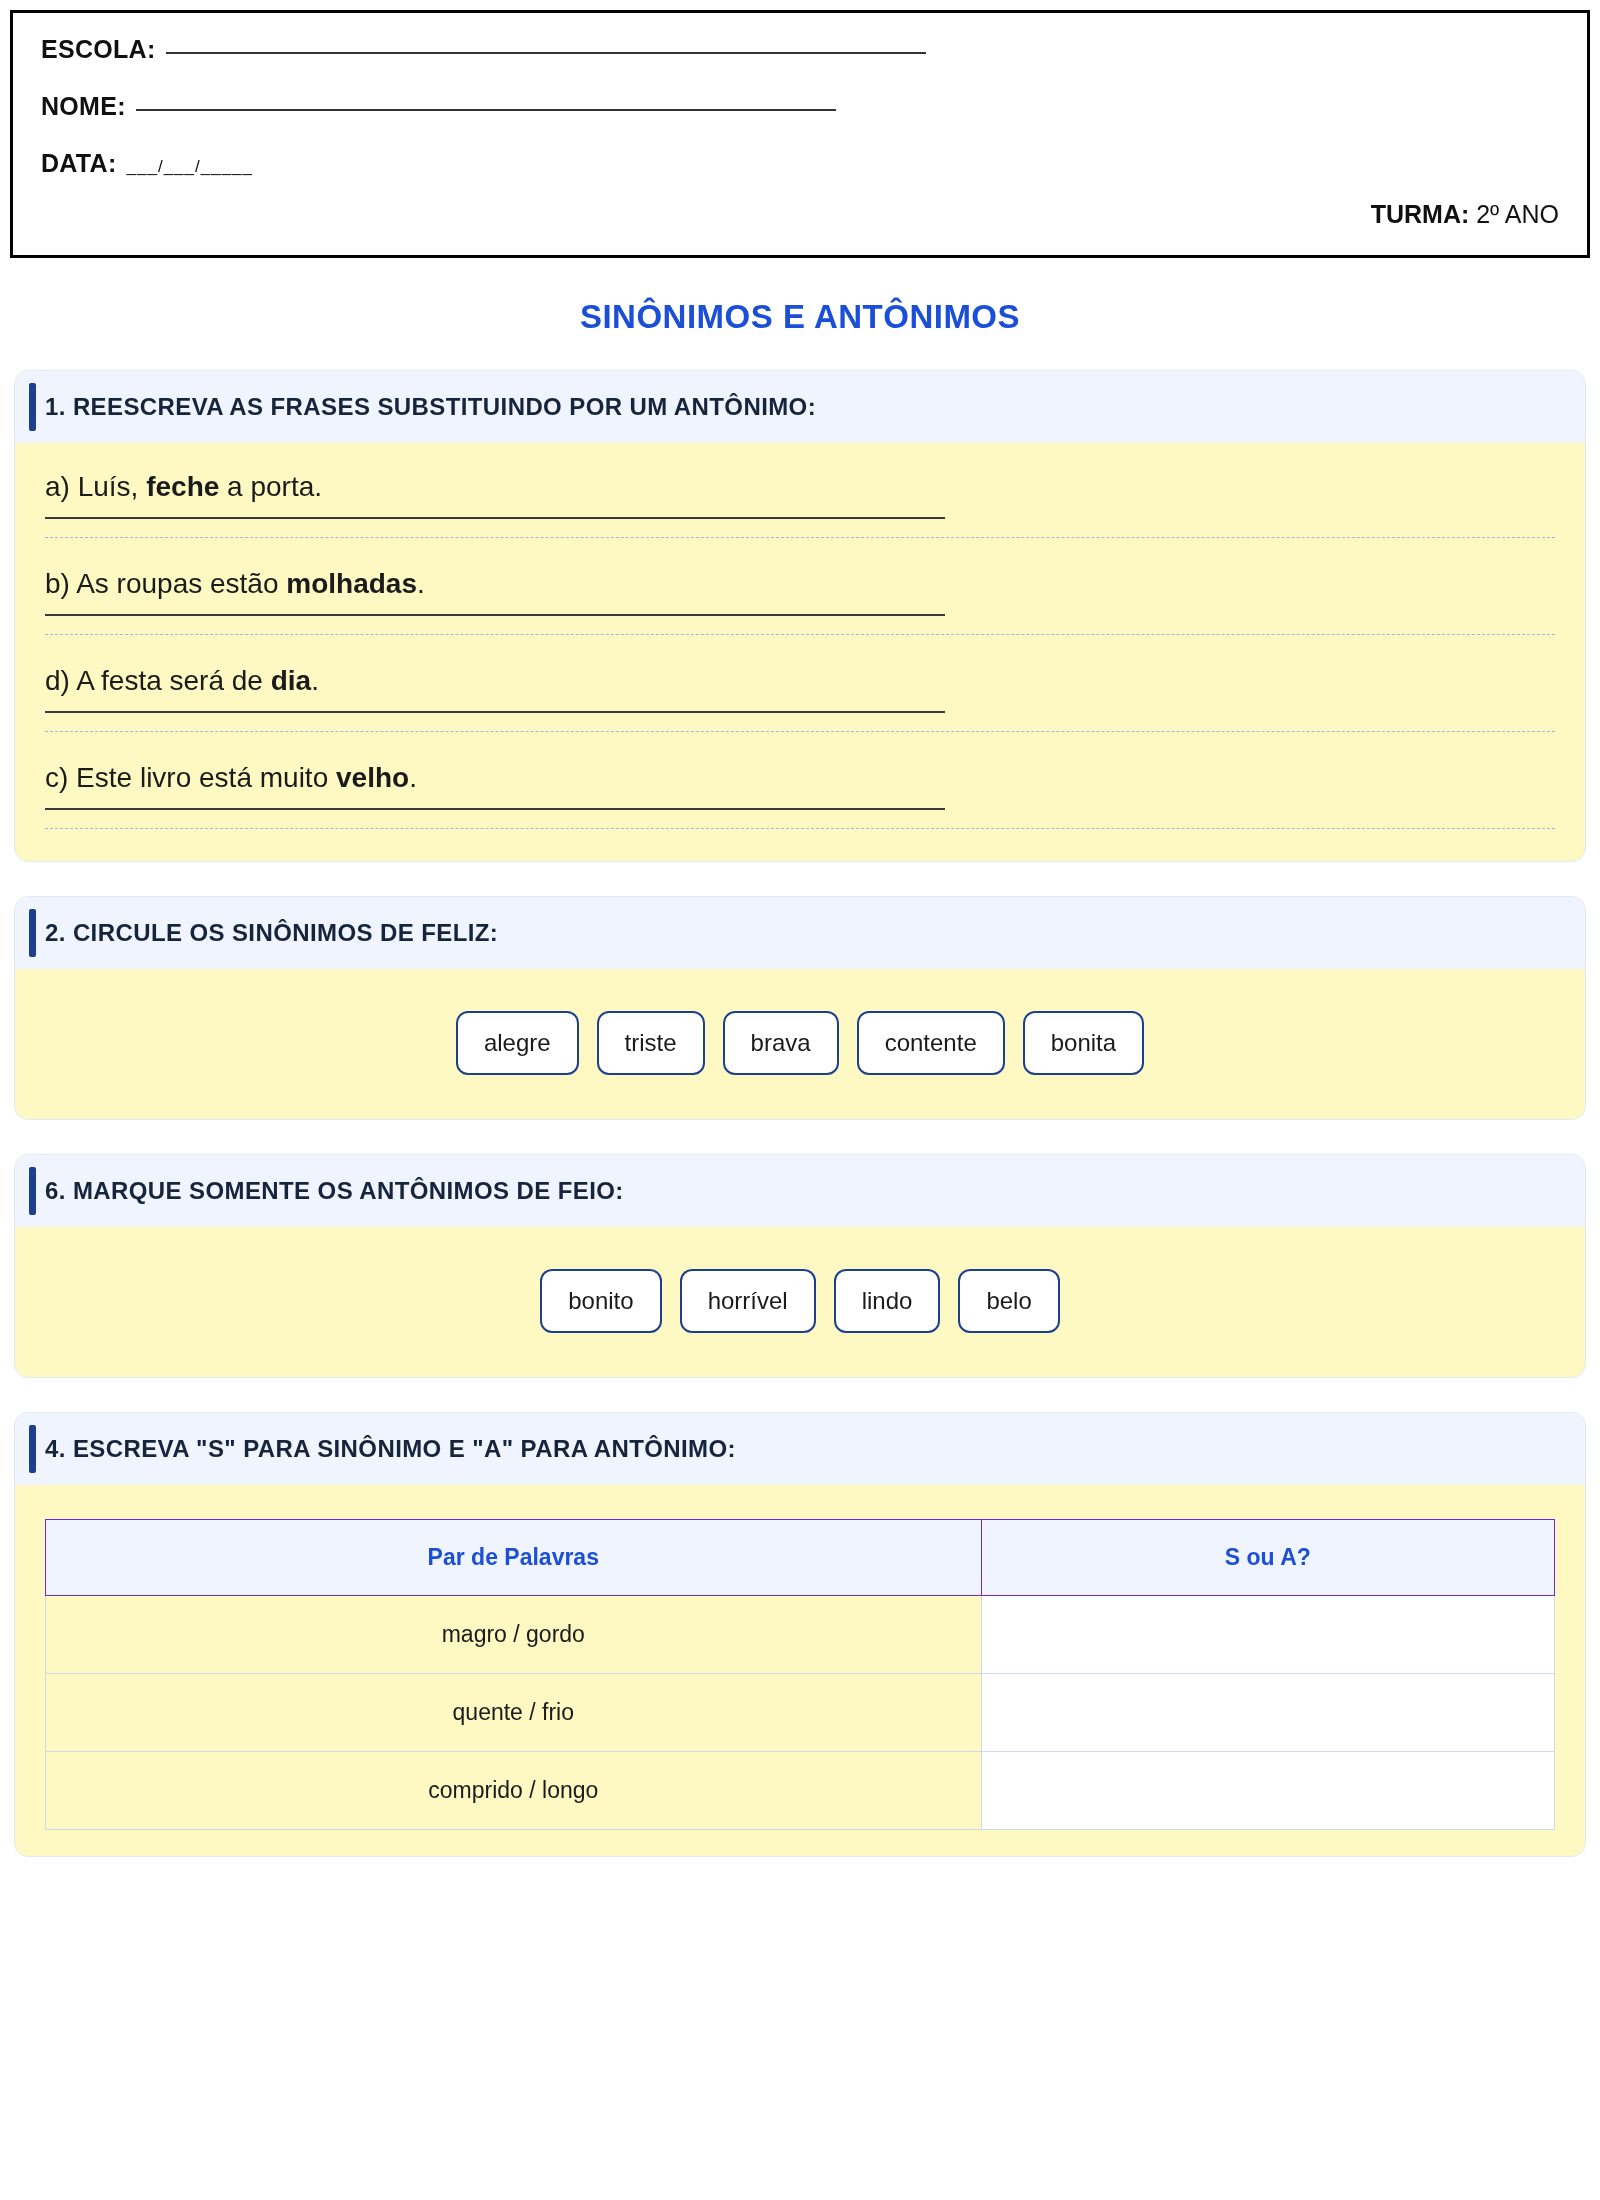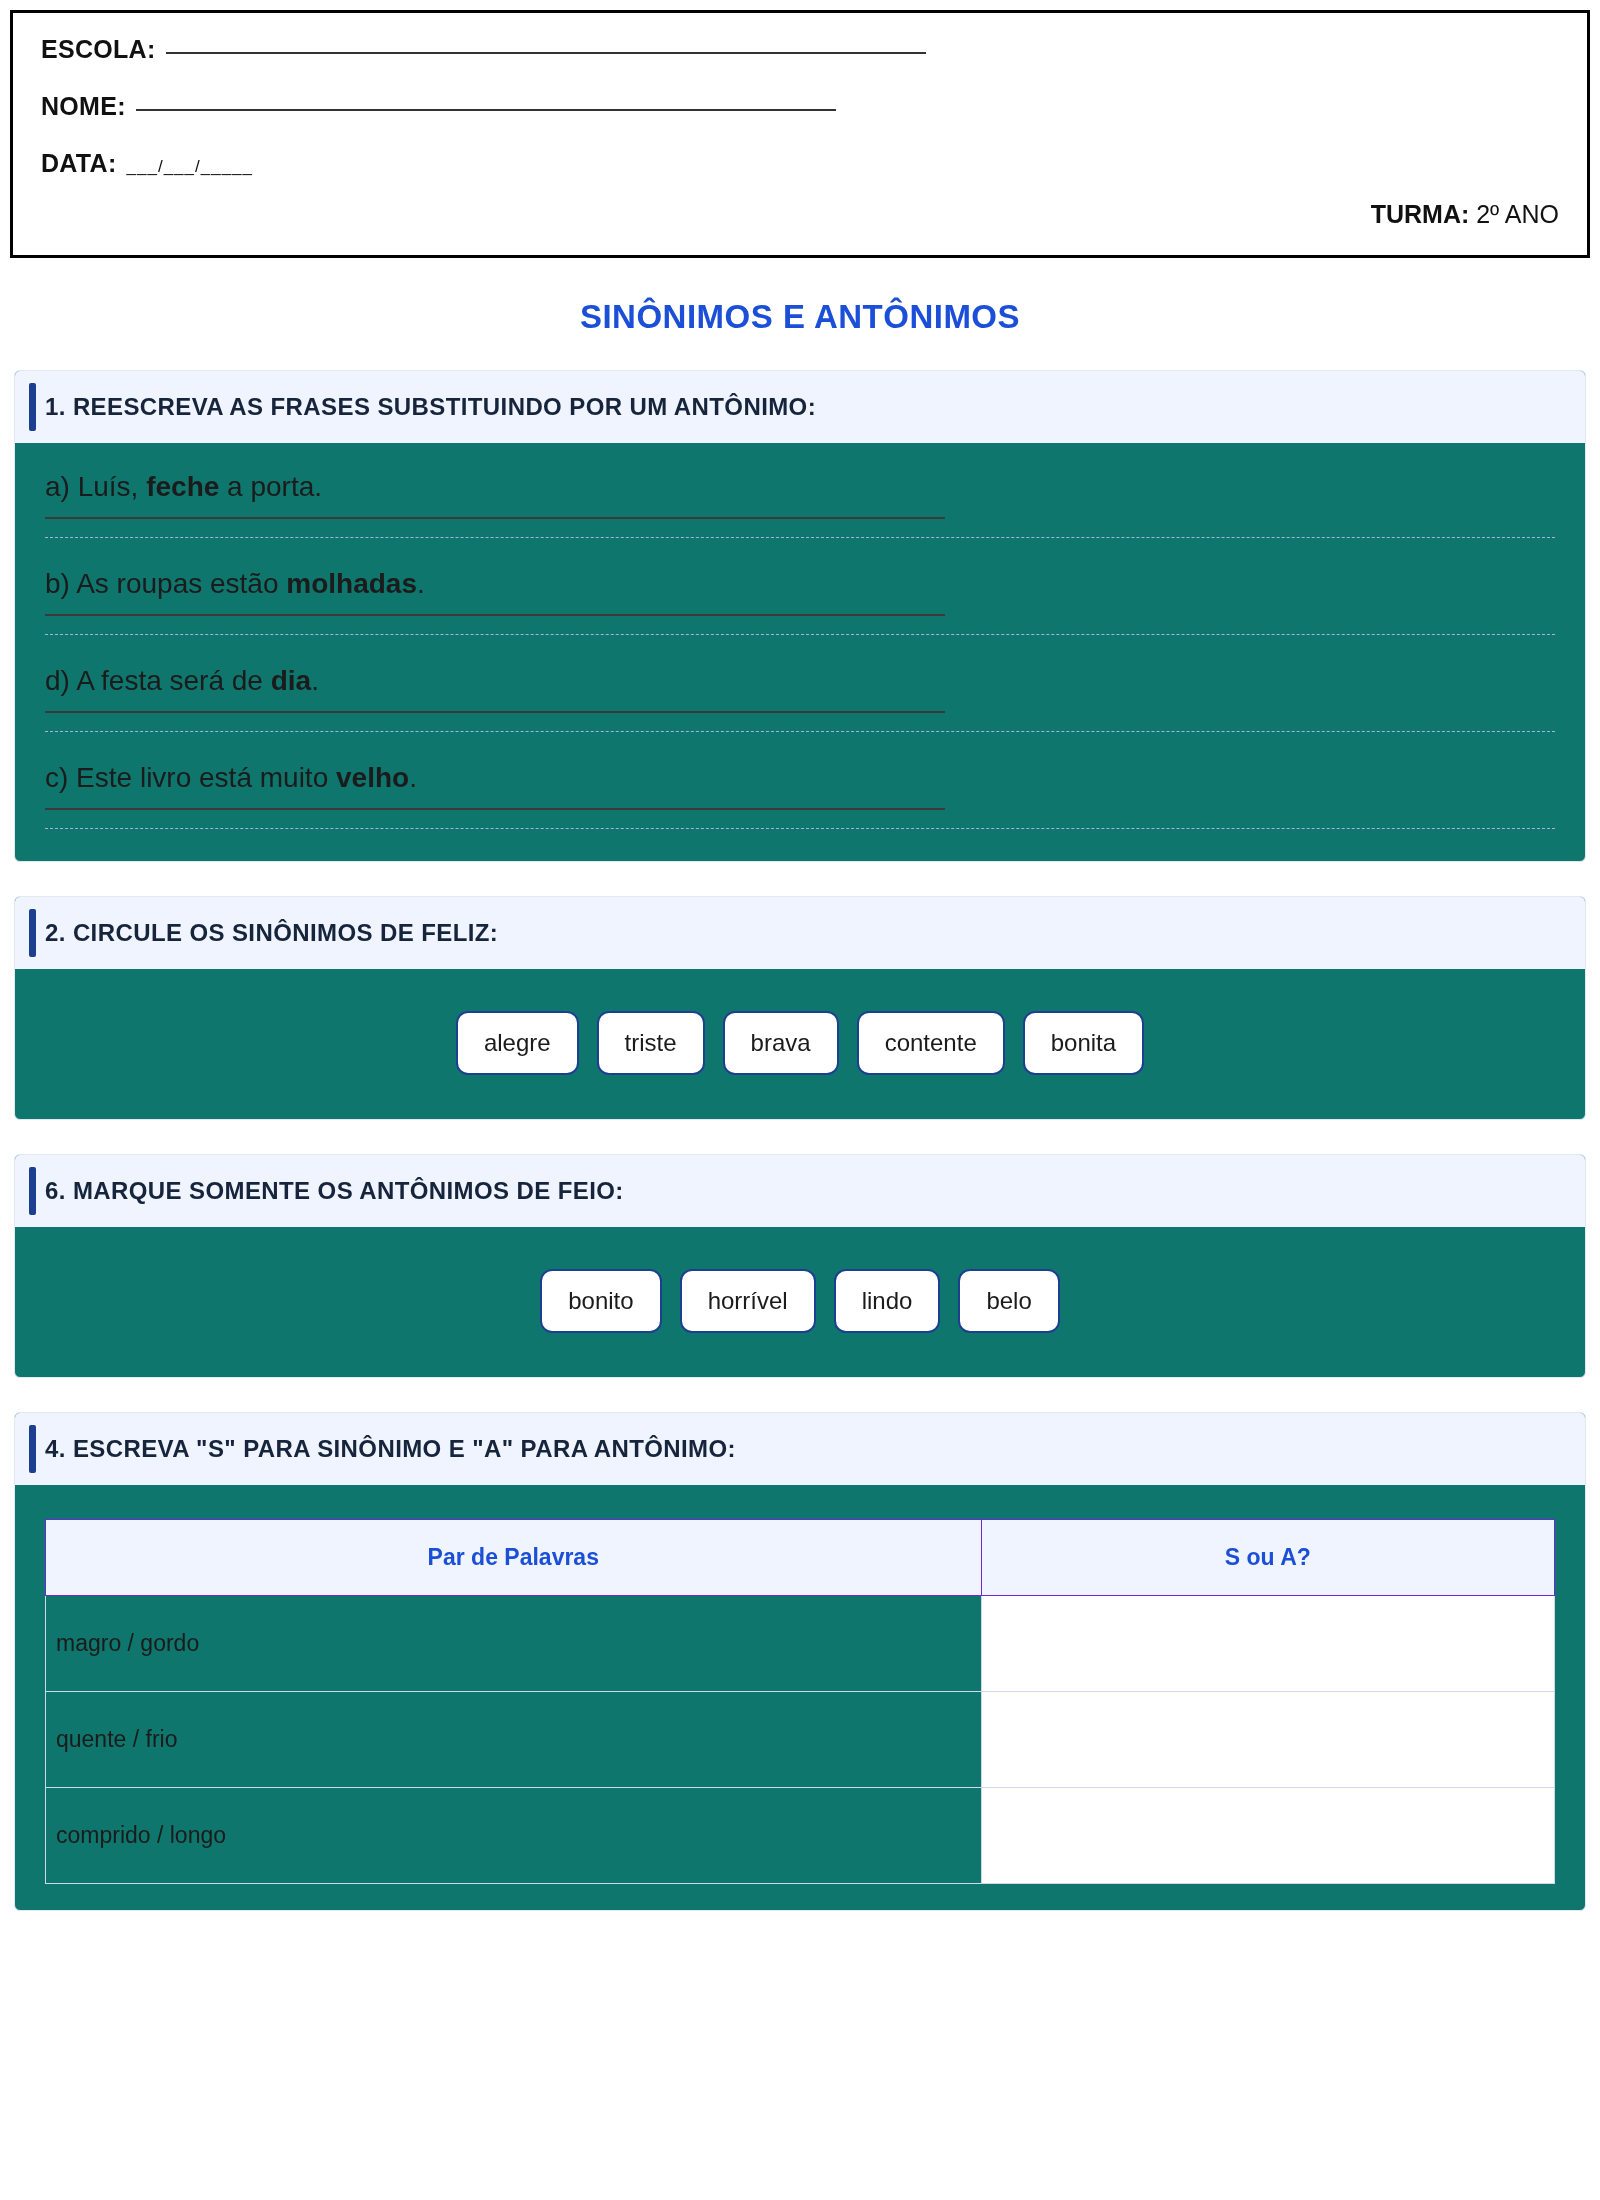--- a/index.html
+++ b/index.html
@@ -71,23 +71,23 @@
     color: #1b4fd8;
     font-size: 33px;
     font-weight: bold;
     letter-spacing: .5px;
     margin: 40px 0 34px 0;
   }
 
   
   .card {
     border: 1px solid #e3e9f4;
-    border-radius: 6px;
+    border-radius: 14px;
     margin: 0 14px 34px 14px;
-    background: #0f766e;
+    background: #fef9c3;
     overflow: hidden;
     box-shadow: 0 0 0 rgba(0,0,0,0);
   }
   .q-head {
     background: #eff4fe;
     padding: 22px 26px 22px 30px;
     position: relative;
     font-size: 24px;
     font-weight: bold;
     letter-spacing: .4px;
@@ -154,21 +154,22 @@
     color: #1b4fd8;
     font-size: 23px;
     font-weight: bold;
     padding: 24px 10px;
     border: 1px solid #6d28d9;
     text-align: center;
   }
   table.pairs td {
     border: 1px solid #cdd9ef;
     font-size: 23px;
-    padding: 34px 10px;
+    padding: 25px 10px;
+    text-align: center;
     color: #1b1b1b;
     height: 64px;
   }
   table.pairs td.answer-cell { background: #fff; }
   table.pairs col.c1 { width: 62%; }
   table.pairs col.c2 { width: 38%; }
 </style>
 </head>
 <body>
 

